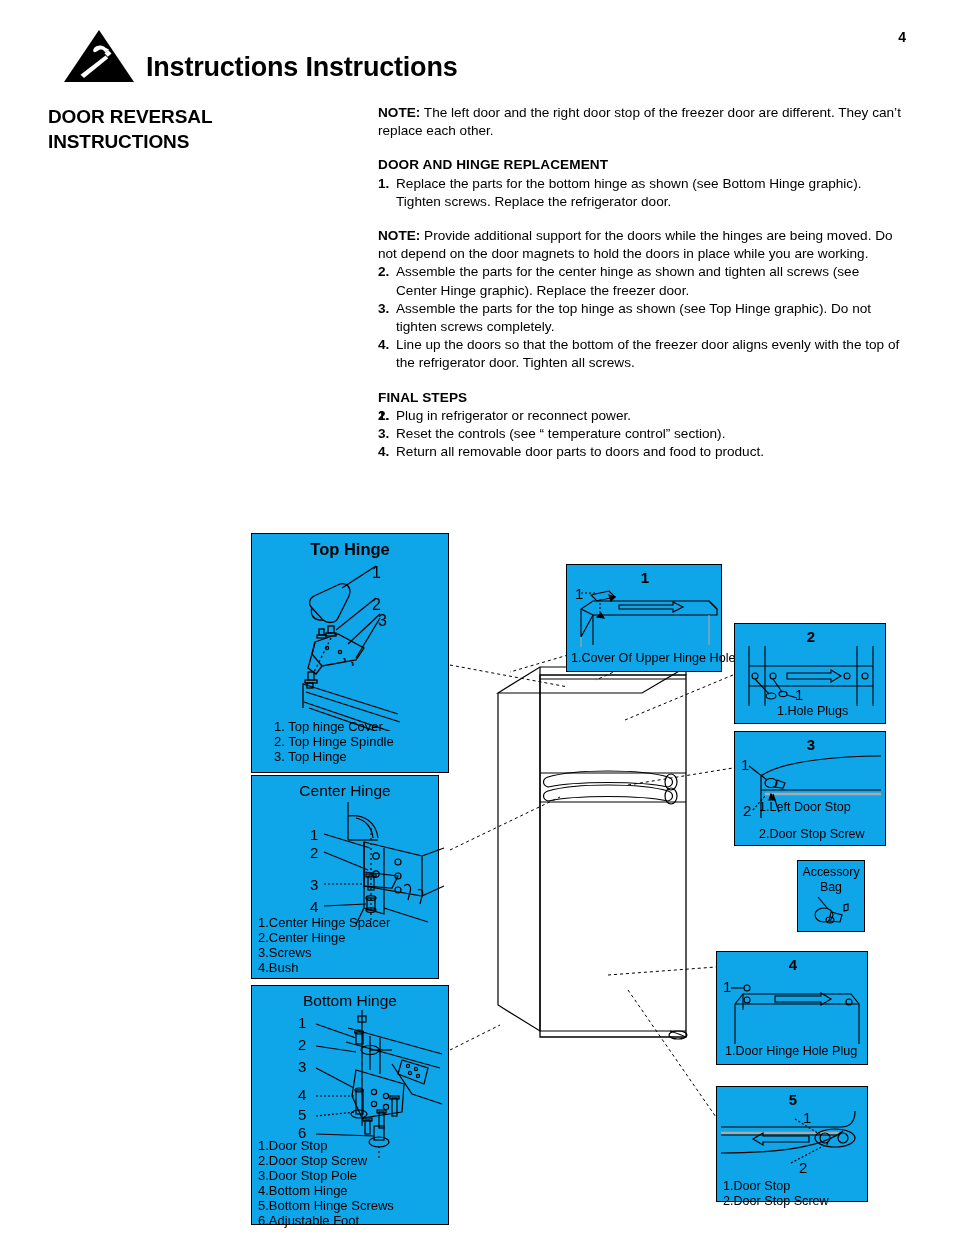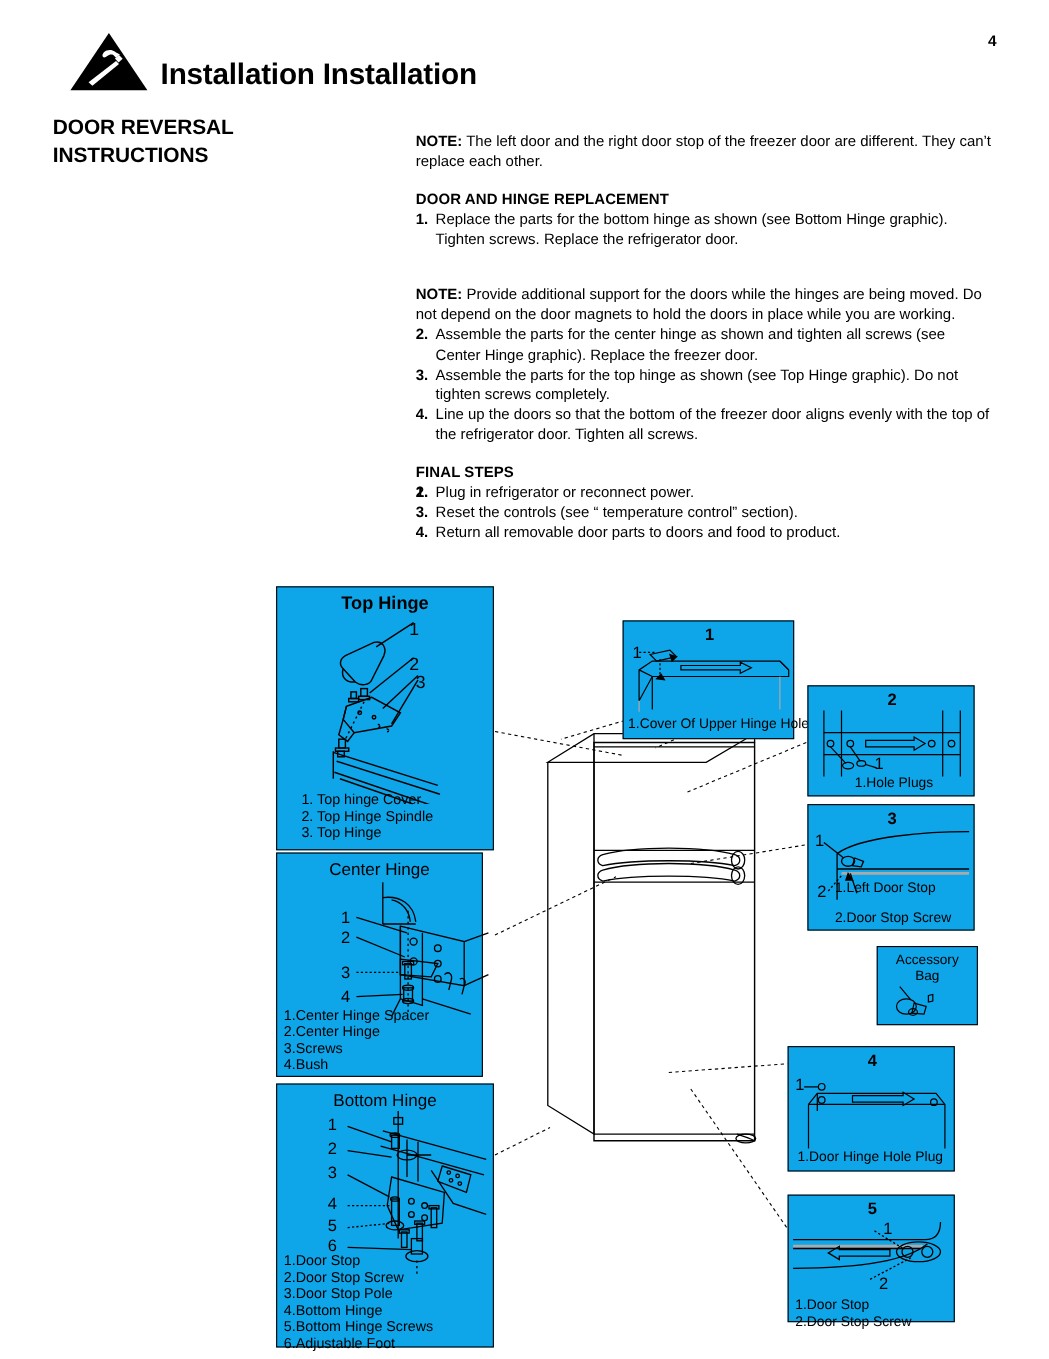--- a/index.html
+++ b/index.html
@@ -57,21 +57,21 @@
   }
 
   
   #instructions {
     position: absolute;
     left: 378px; top: 104px;
     width: 524px;
     font-size: 13.6px;
     line-height: 18.2px;
   }
-  .para { margin: 16px 0 0 0; }
+  .para { margin: 0 0 0 0; }
   .spacer-sm { height: 16px; }
   .subhead {
     font-weight: bold;
     margin: 0;
     letter-spacing: 0.1px;
   }
   .step {
     position: relative;
     padding-left: 18px;
     margin: 0;
@@ -150,21 +150,21 @@
       <svg width="74" height="56" viewBox="0 0 74 56">
         <polygon points="37,2 72,54 2,54" fill="#000000"></polygon>
         <g fill="#ffffff">
           <path d="M44,20 C44,20 40,16 35,18 C32,19.2 30.5,22 31.5,23.5 C32.3,24.7 34,24.2 35.5,23
                    C37,21.8 39,21 41,22 L43.5,24.5 L47,21.5 L44,20 Z"></path>
           <polygon points="42.5,25.2 46.2,22 49.5,25.5 45.8,28.8"></polygon>
           <polygon points="43.5,27.5 46.2,30.2 22,50 18.5,46.8"></polygon>
         </g>
       </svg>
     </div>
-    <div id="header-title">Installation Installation</div>
+    <div id="header-title">Instructions Instructions</div>
     <div id="page-number">4</div>
   </div>
 
   <div id="section-heading">
     <div>DOOR REVERSAL</div>
     <div>INSTRUCTIONS</div>
   </div>
 
   <div id="instructions">
 
@@ -495,21 +495,21 @@
           <line x1="44" y1="62" x2="38" y2="44"></line>
           <path d="M36,44 L40,50 L34,50 Z" fill="#000"></path>
         </g>
       </svg>
       <div class="ref-num" style="left:6px; top:24px;">1</div>
       <div class="ref-num" style="left:8px; top:70px;">2</div>
       <div class="cap" style="left:24px; top:68px;">1.Left Door Stop</div>
       <div class="cap" style="left:24px; top:95px;">2.Door Stop Screw</div>
     </div>
 
-    <div class="panel" style="left:797px; top:340px; width:92px; height:72px;">
+    <div class="panel" style="left:797px; top:340px; width:68px; height:72px;">
       <div class="acc-title">Accessory</div>
       <div class="acc-title" style="margin-top:0;">Bag</div>
       <svg width="70" height="34" viewBox="0 0 70 34" style="position:absolute;left:0;top:34px;">
         <g fill="none" stroke="#000" stroke-width="1.1">
           <line x1="20" y1="2" x2="30" y2="14"></line>
           <ellipse cx="26" cy="20" rx="9" ry="7"></ellipse>
           <path d="M33,17 L44,20 L42,27 L31,26 Z"></path>
           <path d="M46,10 L50,9 L50,15 L46,16 Z"></path>
           <ellipse cx="32" cy="25" rx="4" ry="3"></ellipse>
         </g>

